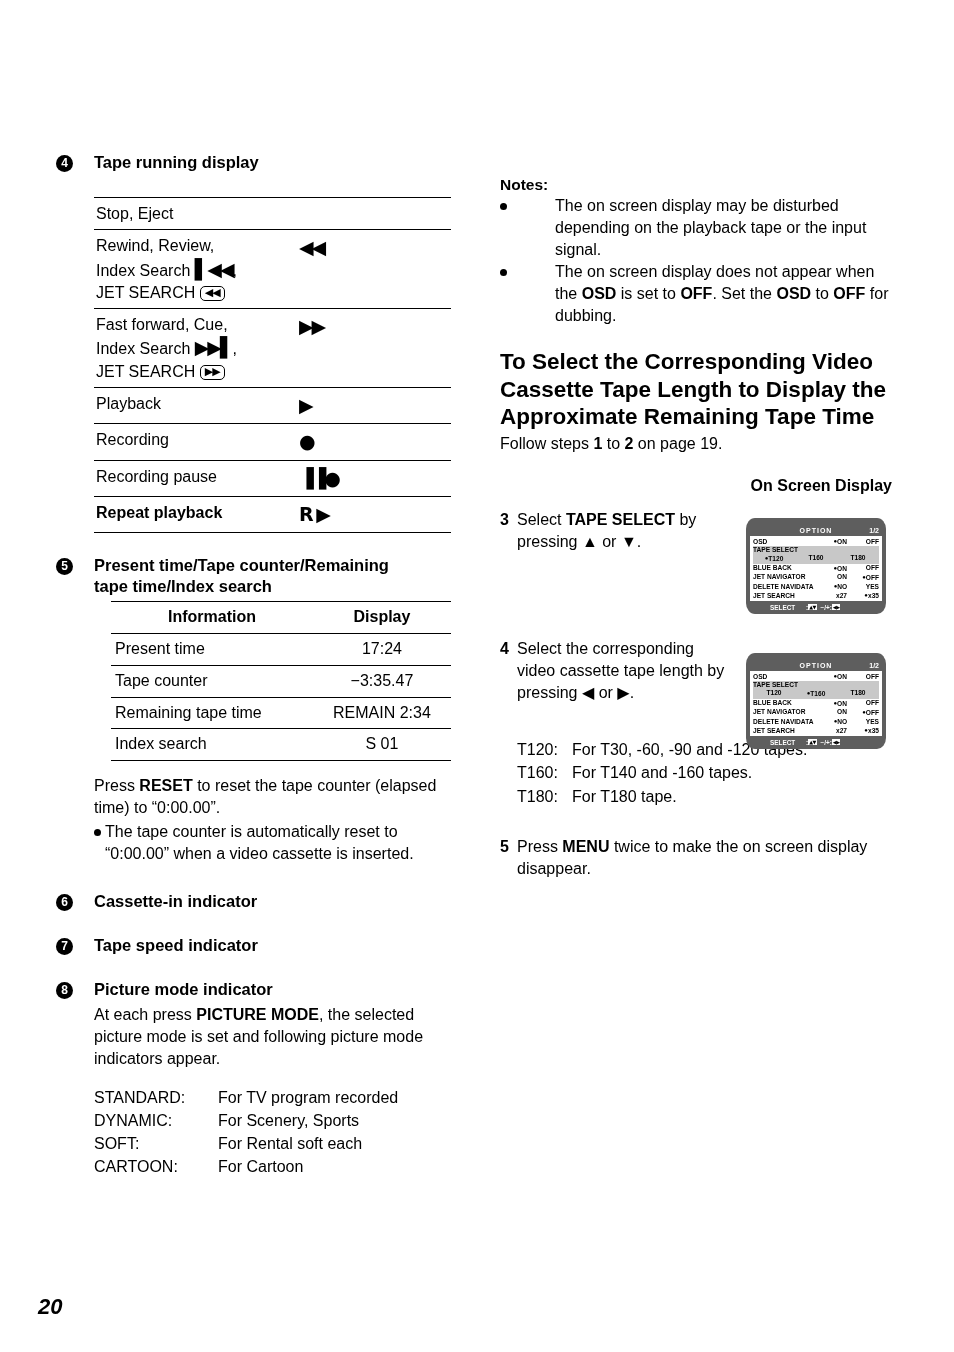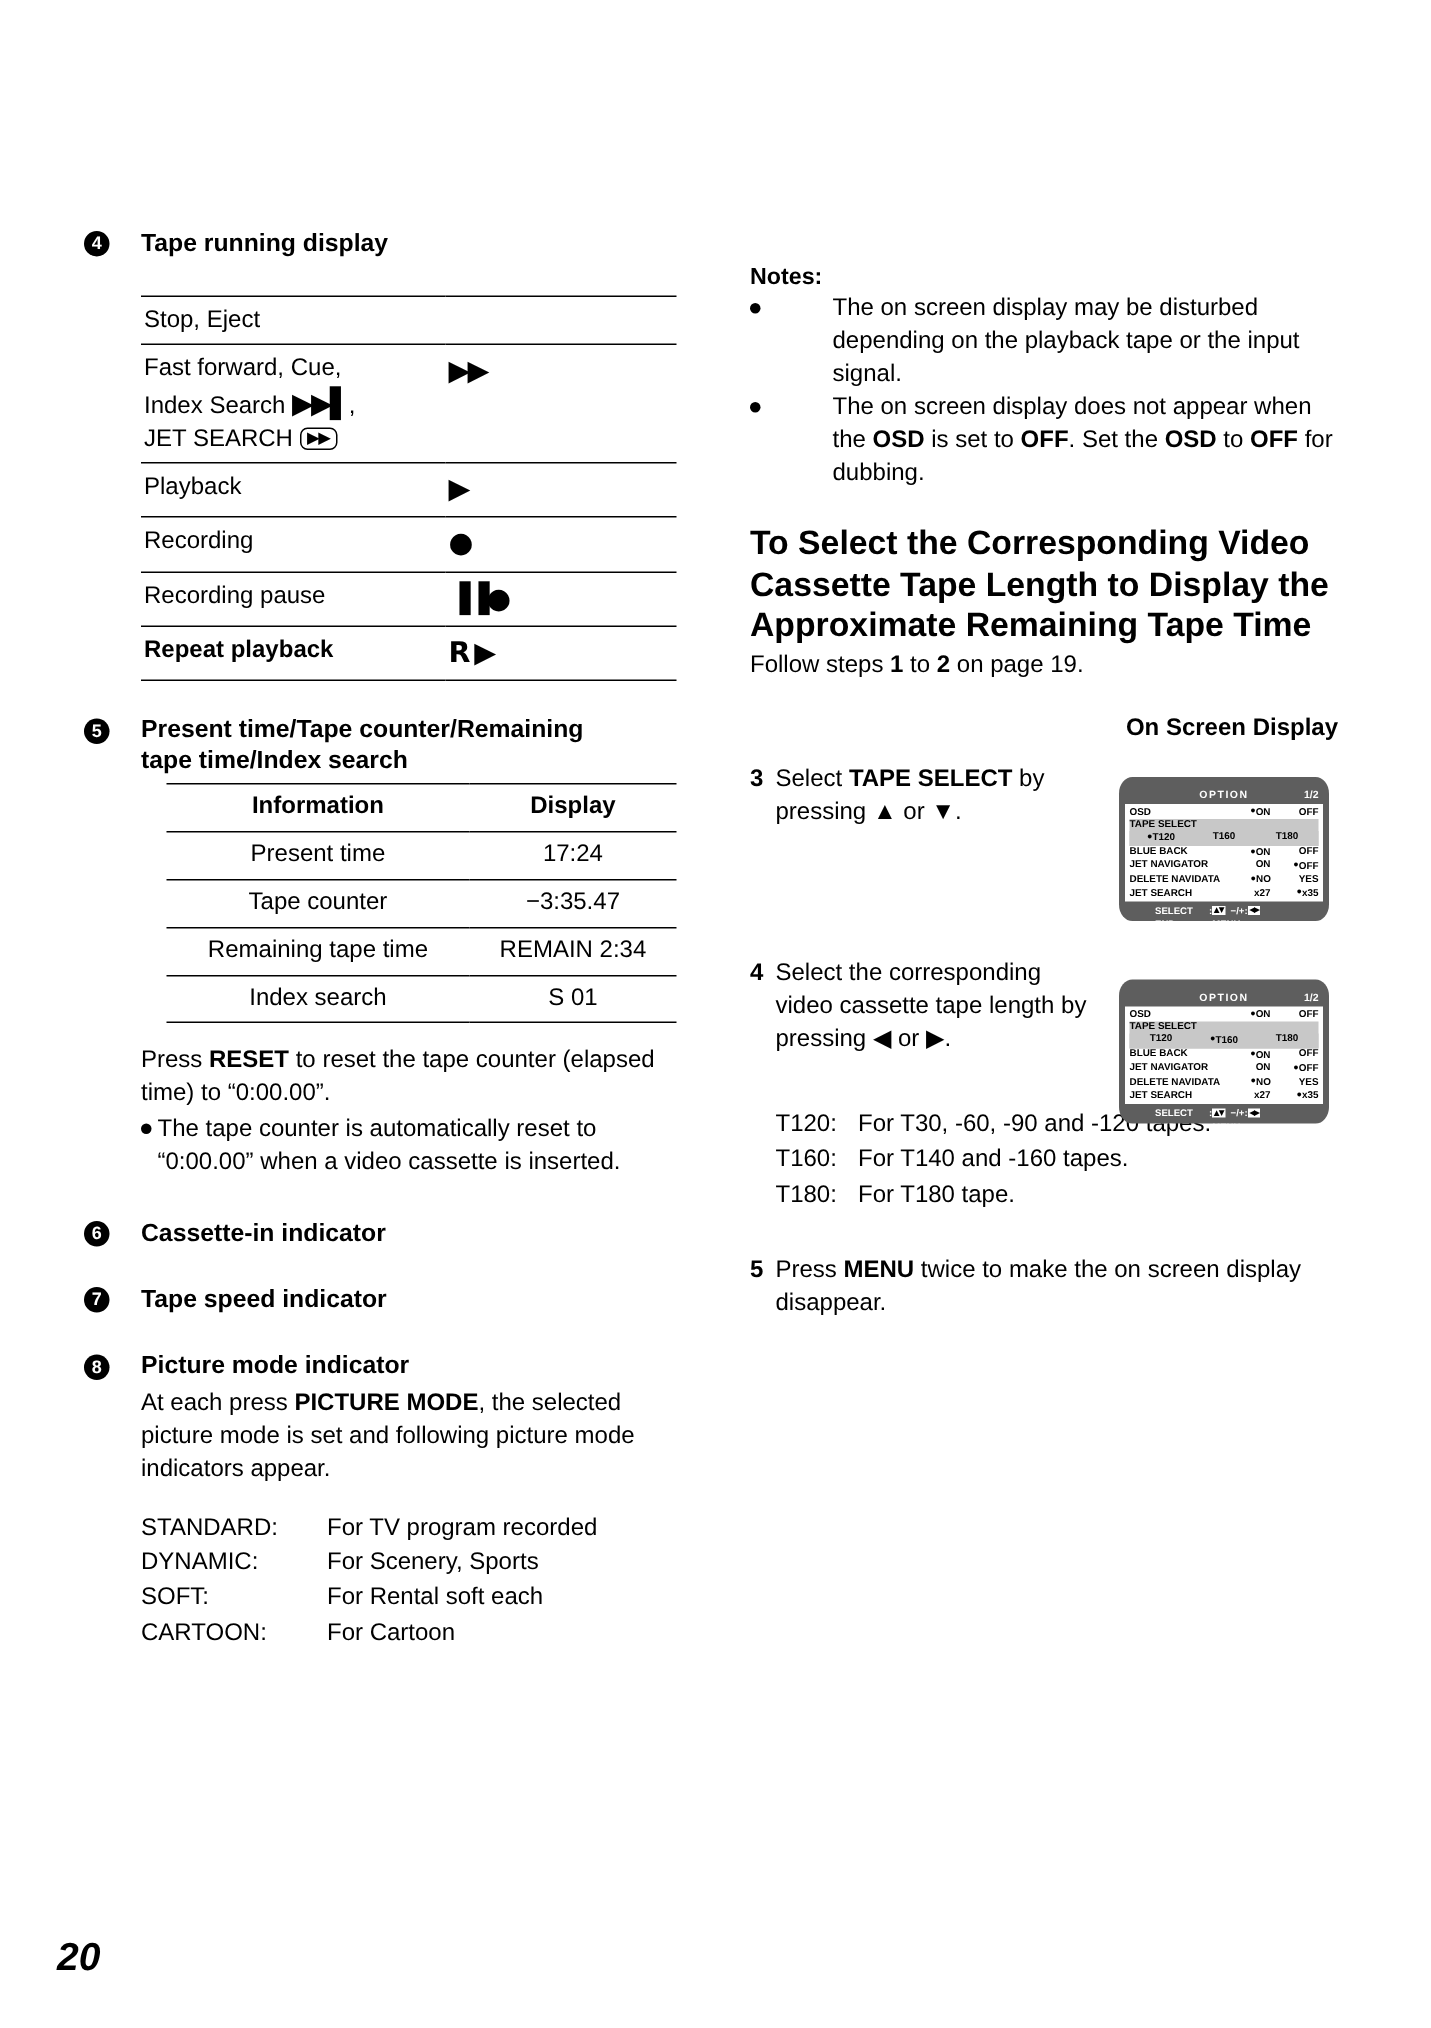--- a/index.html
+++ b/index.html
@@ -90,21 +90,21 @@
   table.rule2 {
     border-collapse: collapse;
     width: 340px;
     margin-left: 55px;
   }
   table.rule2 th, table.rule2 td {
     border-top: 1.6px solid #000;
     padding: 5px 4px;
     font-size: 16px;
     line-height: 1.3;
-    text-align: center;
+    text-align: left;
   }
   table.rule2 th { font-weight: bold; text-align: center; }
   table.rule2 th.infoh { text-align: center; }
   table.rule2 tr:last-child td { border-bottom: 1.6px solid #000; }
   table.rule2 td.val { text-align: center; }
   .jetbox {
     display: inline-block;
     border: 1.6px solid #000;
     border-radius: 5px;
     padding: 0px 4px 1px 4px;
@@ -241,21 +241,21 @@
     vertical-align: 1px;
     font-family: "DejaVu Sans", sans-serif;
     letter-spacing: -0.5px;
   }
   .dotm { font-size: 6px; vertical-align: 1px; }
 
   
   .pagenum {
     position: absolute;
     left: 38px; bottom: 32px;
-    font-size: 26px;
+    font-size: 22px;
     font-weight: bold;
     font-style: italic;
   }
 </style>
 </head>
 <body>
 
 <div class="page">
 
   <div class="col-left">
@@ -265,20 +265,32 @@
         <span class="circnum">4</span>
       </div>
       <div class="title">Tape running display</div>
     </div>
 
     <table class="rule">
       <tbody>
           <tr>
         <td>Stop, Eject</td>
         <td class="disp"></td>
+      </tr>
+      <tr>
+        <td>
+          <span>Rewind, Review,</span><br>
+          <span>Index Search</span>
+          <span class="bigsym">▌◀◀</span>,<br>
+          <span>JET SEARCH</span>
+          <span class="jetbox">◀◀</span>
+        </td>
+        <td class="disp">
+          <span class="bigsym">◀◀</span>
+        </td>
       </tr>
       <tr>
         <td>
           <span>Fast forward, Cue,</span><br>
           <span>Index Search</span>
           <span class="bigsym">▶▶▌</span>,<br>
           <span>JET SEARCH</span>
           <span class="jetbox">▶▶</span>
         </td>
         <td class="disp">

